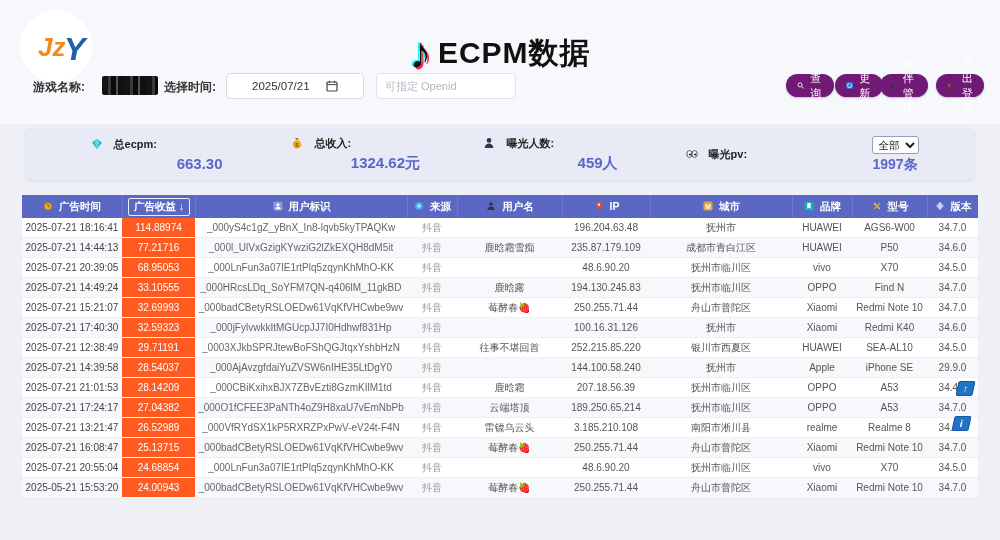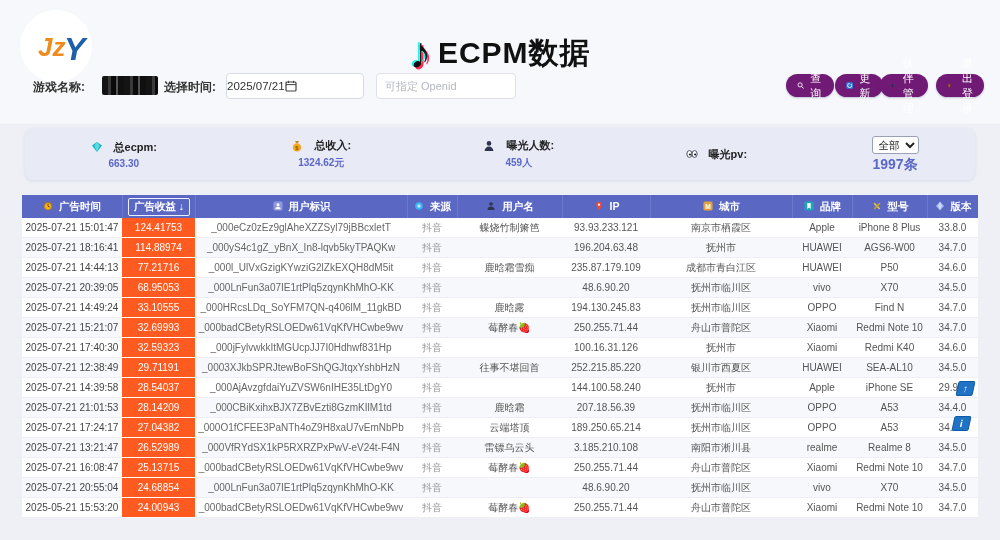--- a/index.html
+++ b/index.html
@@ -19,39 +19,39 @@
 
   
   .toolbar { position:absolute; top:72px; left:0; width:796px; height:30px;margin-left:18px; }
   .tb-label { position:absolute; font-size:12px; font-weight:bold; color:#333; top:7px; }
   .lbl-game { left:15px; }
   .lbl-time { left:146px; }
   .redacted { position:absolute; left:84px; top:4px; width:56px; height:19px; border-radius:2px;
     background:repeating-linear-gradient(90deg,#141414 0 6px,#3a3a3a 6px 9px,#0a0a0a 9px 14px,#555 14px 16px,#101010 16px 22px);
   }
   .date-input { position:absolute; left:208px; top:1px; width:138px; height:26px; background:#fff;
-    border:1px solid #d9dbe4; border-radius:4px; display:flex; align-items:center; padding:0 0;
-    font-size:11.5px; color:#333; }
+    border:1px solid #d9dbe4; border-radius:4px; display:flex; align-items:center; padding:0 25px;
+    font-size:11.5px; color:#333; justify-content:space-between; }
   .openid-input { position:absolute; left:358px; top:1px; width:140px; height:26px; background:#fff;
     border:1px solid #e0e1e8; border-radius:4px; padding:8px 8px; font-size:11px; color:#333;
     font-family:"Liberation Sans",sans-serif; }
   .openid-input::placeholder { color:#b4b6c2; }
   .btn { position:absolute; top:2px; height:23px; background:#701a75; color:#fff; border:none; border-radius:13px;
     font-size:11px; display:inline-flex; align-items:center; gap:4px; padding:0 11px; cursor:pointer;
     font-family:"Liberation Sans",sans-serif; box-shadow:0 1px 2px rgba(60,60,120,.3); }
   .btn svg { width:11px; height:11px; }
   .btn-query { left:768px; } .btn-refresh { left:817px; } .btn-partner { left:862px; } .btn-logout { left:918px;text-align:right; }
 
   
   .stats { position:absolute; top:128px; left:25px; width:950px; height:52px; background:#e8eaf6;
     border-radius:8px; box-shadow:0 1px 3px rgba(120,120,160,.18); display:flex; align-items:center; }
   .stat { flex:1.05; text-align:center; }
   .stat-label { font-size:11px; color:#222; font-weight:bold; display:flex; align-items:center; justify-content:center; gap:11px;}
   .stat-label svg { width:12px; height:12px; }
-  .stat-value { font-size:10px; font-weight:bold; color:#5a67c8; margin-top:3px; }
+  .stat-value { font-size:15px; font-weight:bold; color:#5a67c8; margin-top:3px;text-align:right; }
   .stat-filter { flex:.85; text-align:center; }
   .filter-select { font-size:10.5px; padding:1px 2px; border:1px solid #9aa0b5; border-radius:3px; background:#fff; color:#222;
     font-family:"Liberation Sans",sans-serif; }
   .filter-count { font-size:14px; font-weight:bold; color:#5a67c8; margin-top:2px; }
 
   
   .tablewrap { position:absolute; top:195px; left:22px; width:956px; }
   table { border-collapse:separate; border-spacing:0; width:956px; table-layout:fixed; background:#fff; }
   th { background:#5b68c3; color:#fff; font-size:10.5px; font-weight:bold; height:23px; text-align:center;
     border-left:1px solid #6d79cd; white-space:nowrap; overflow:hidden; }
@@ -278,32 +278,20 @@
         <th>
           <span class="hico"><svg viewBox="0 0 12 12">
                 <polygon points="6,1 11,6 6,11 1,6" fill="#9fb5ee"></polygon>
                 <polygon points="6,1 8.5,6 6,11 3.5,6" fill="#cdd9f7"></polygon>
               </svg></span>
           <span>版本</span>
         </th>
       </tr>
     </thead>
     <tbody id="tbody">
-  <tr>
-    <td class="c-time">2025-07-21 15:01:47</td>
-    <td class="c-rev">124.41753</td>
-    <td class="c-openid">_000eCz0zEz9glAheXZZSyl79jBBcxletT</td>
-    <td class="c-source">抖音</td>
-    <td class="c-user">蝶烧竹制箫笆</td>
-    <td>93.93.233.121</td>
-    <td>南京市栖霞区</td>
-    <td>Apple</td>
-    <td>iPhone 8 Plus</td>
-    <td>33.8.0</td>
-  </tr>
 
   <tr>
     <td class="c-time">2025-07-21 18:16:41</td>
     <td class="c-rev">114.88974</td>
     <td class="c-openid">_000yS4c1gZ_yBnX_In8-lqvb5kyTPAQKw</td>
     <td class="c-source">抖音</td>
     <td class="c-user"></td>
     <td>196.204.63.48</td>
     <td>抚州市</td>
     <td>HUAWEI</td>

